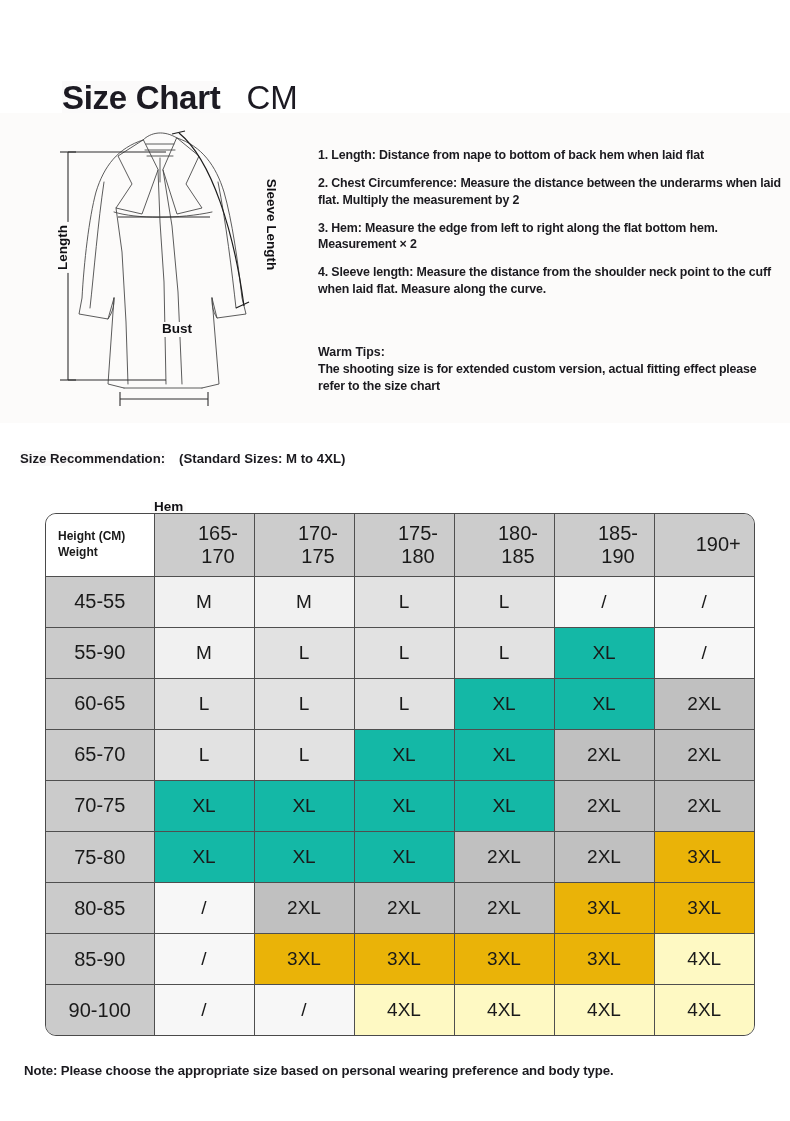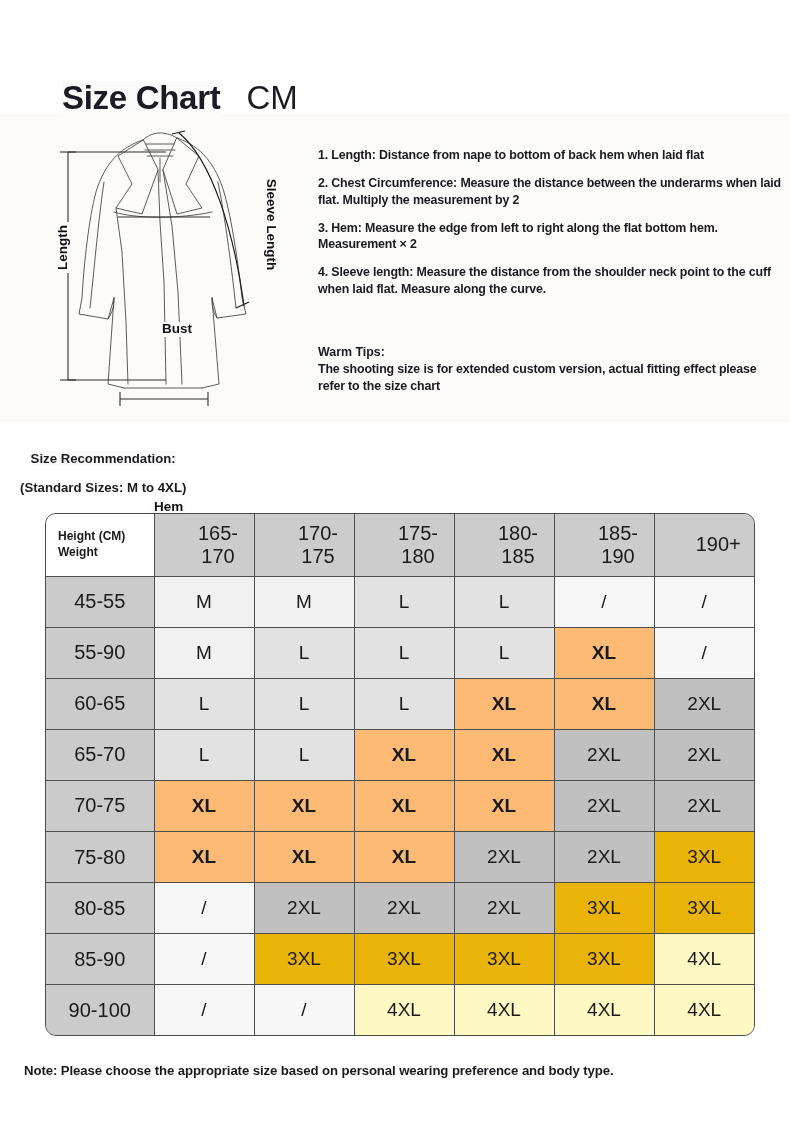--- a/index.html
+++ b/index.html
@@ -127,21 +127,20 @@
   }
 
   
   .sizerec {
     position: absolute;
     left: 20px;
     top: 451px;
     display: flex;
     align-items: center;
     gap: 14px;
-    flex-direction: column;
   }
   .sizerec-label {
     font-size: 13.2px;
     font-weight: bold;
     color: #1b1a1f;
     background: #fbfafa;
   }
   .sizerec-value {
     font-size: 13.2px;
     font-weight: bold;
@@ -201,21 +200,21 @@
     background: #cbcbcb;
     font-size: 20px;
     font-weight: 400;
   }
   .cell { font-size: 19px; font-weight: 400; }
 
   
   .s-na   { background: #f7f7f7; }
   .s-m    { background: #f1f1f1; }
   .s-l    { background: #e2e2e2; }
-  .s-xl   { background: #fdba74; font-weight: bold; }
+  .s-xl   { background: #14b8a6; }
   .s-2xl  { background: #c0c0c0; }
   .s-3xl  { background: #eab308; }
   .s-4xl  { background: #fef9c3; }
 
   
   .footnote {
     position: absolute;
     left: 24px;
     top: 1063px;
     font-size: 13.2px;

